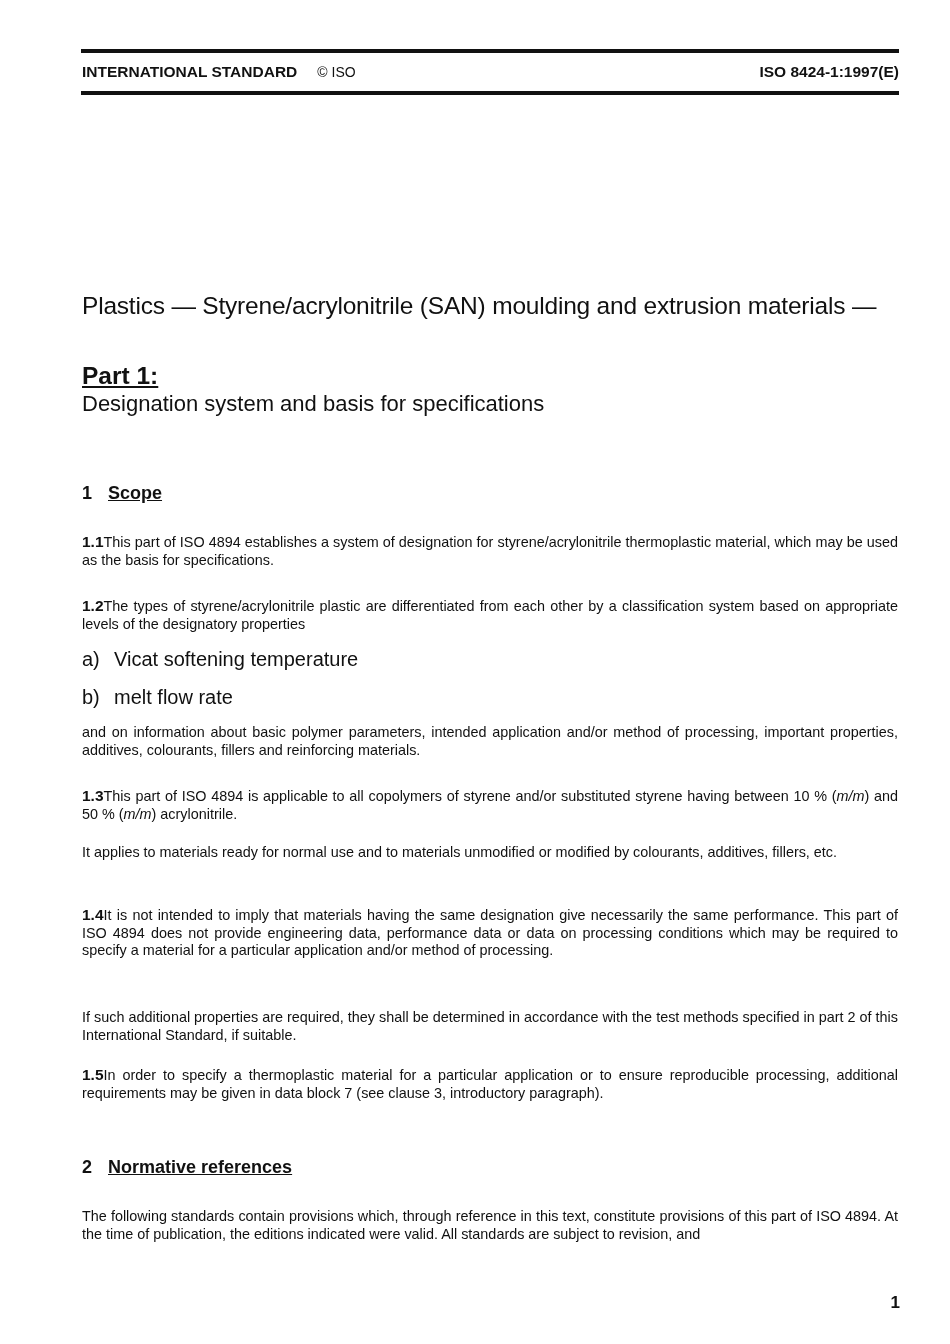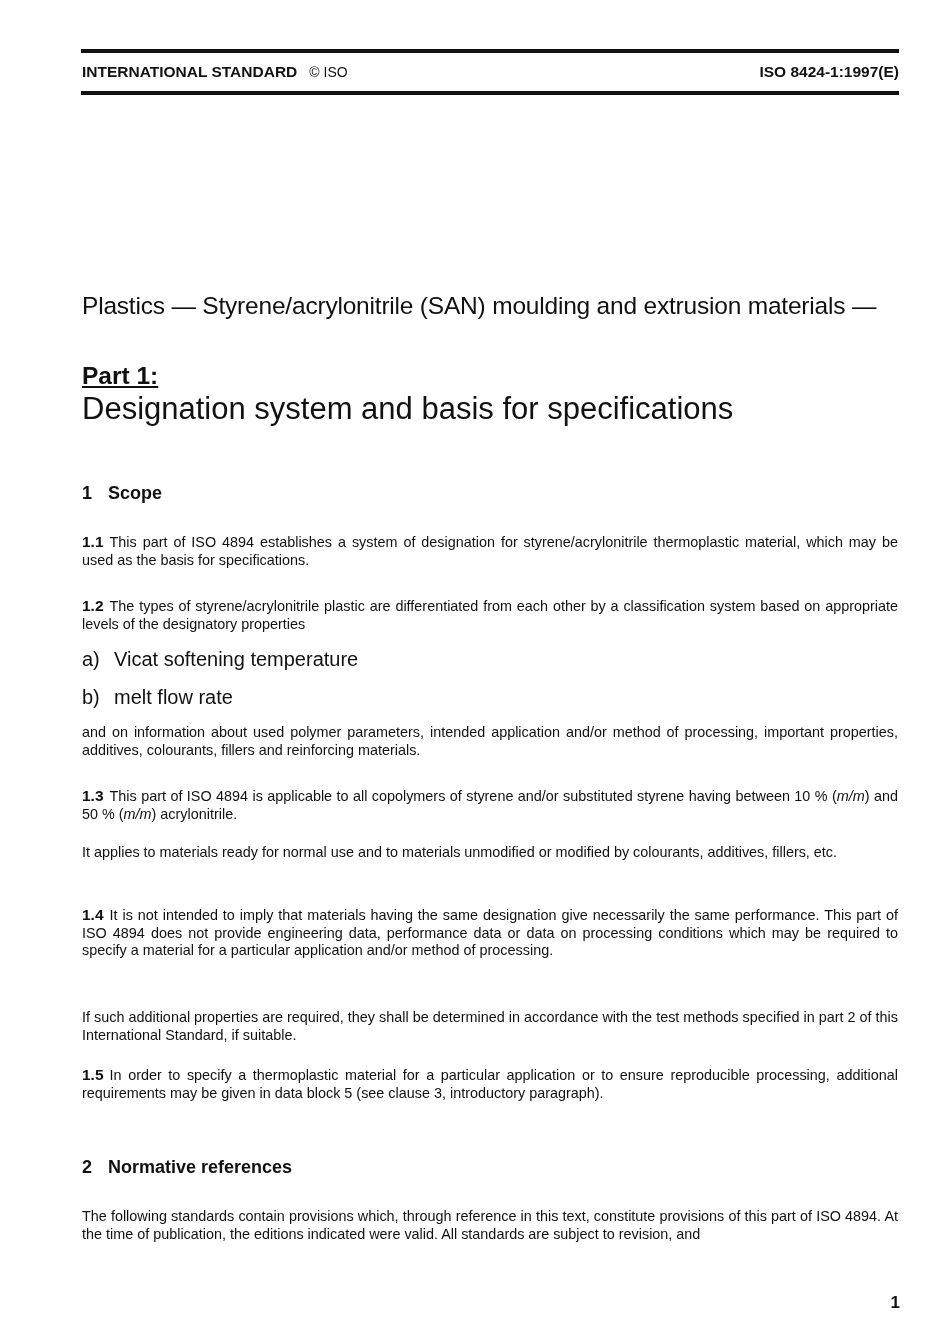--- a/index.html
+++ b/index.html
@@ -3,28 +3,28 @@
   <meta charset="utf-8">
   <style>
     html, body { margin: 0; padding: 0; background: #ffffff; }
     body { width: 950px; height: 1344px; position: relative; overflow: hidden;
       font-family: "Liberation Sans", "DejaVu Sans", sans-serif; color: #111; }
     .rule { position: absolute; left: 81px; width: 818px; height: 4px; background: #111; }
     .rule.top { top: 49px; }
     .rule.bottom { top: 91px; }
     .hdr { position: absolute; top: 62px; left: 82px; right: 51px; height: 20px;
       font-size: 15.5px; font-weight: bold; display: flex; justify-content: space-between; align-items: center; }
-    .hdr .copy { font-weight: normal; font-size: 14px; margin-left: 12px; }
+    .hdr .copy { font-weight: normal; font-size: 14px; margin-left: 20px; }
     .title { position: absolute; left: 82px; top: 292px; width: 800px; font-size: 24.5px; font-weight: normal; line-height: 27px; letter-spacing: -0.2px; }
     .part { position: absolute; left: 82px; top: 362px; font-size: 24.5px; font-weight: bold; text-decoration: underline; }
-    .subtitle { position: absolute; left: 82px; top: 391px; font-size: 31px; font-weight: normal; }
-    .h1 { position: absolute; left: 82px; font-size: 18px; font-weight: bold; }
+    .subtitle { position: absolute; left: 82px; top: 391px; font-size: 22px; font-weight: normal; }
+    .h1 { position: absolute; left: 82px; font-size: 18px; font-weight: bold; text-decoration: underline; }
     .h1 .num { display: inline-block; width: 26px; }
     .p { position: absolute; left: 82px; width: 816px; font-size: 14.4px; line-height: 17.5px; text-align: justify; }
-    .p b { font-size: 15.5px; margin-right: 6px; }
+    .p b { font-size: 15.5px; }
     .li { position: absolute; left: 82px; font-size: 20px; }
     .li .lbl { display: inline-block; width: 32px; }
     .pagenum { position: absolute; right: 50px; top: 1293px; font-size: 17px; font-weight: bold; }
   </style>
 </head>
 <body>
 
 <div class="rule top"></div>
 <div class="hdr">
   <span><span>INTERNATIONAL STANDARD</span><span class="copy">© ISO</span></span>
@@ -48,36 +48,36 @@
   <b>1.2</b><span>The types of styrene/acrylonitrile plastic are differentiated from each other by a classification system based on appropriate levels of the designatory properties</span>
 </div>
 
 <div class="li" style="top:648px">
   <span class="lbl">a)</span><span>Vicat softening temperature</span>
 </div>
 <div class="li" style="top:686px">
   <span class="lbl">b)</span><span>melt flow rate</span>
 </div>
 
-<div class="p" style="top:724px">and on information about used polymer parameters, intended application and/or method of processing, important properties, additives, colourants, fillers and reinforcing materials.</div>
+<div class="p" style="top:724px">and on information about basic polymer parameters, intended application and/or method of processing, important properties, additives, colourants, fillers and reinforcing materials.</div>
 
 <div class="p" style="top:787px">
   <b>1.3</b><span>This part of ISO 4894 is applicable to all copolymers of styrene and/or substituted styrene having between 10 % (</span><i>m/m</i><span>) and 50 % (</span><i>m/m</i><span>) acrylonitrile.</span>
 </div>
 
 <div class="p" style="top:844px">It applies to materials ready for normal use and to materials unmodified or modified by colourants, additives, fillers, etc.</div>
 
 <div class="p" style="top:906px">
   <b>1.4</b><span>It is not intended to imply that materials having the same designation give necessarily the same performance. This part of ISO 4894 does not provide engineering data, performance data or data on processing conditions which may be required to specify a material for a particular application and/or method of processing.</span>
 </div>
 
 <div class="p" style="top:1009px">If such additional properties are required, they shall be determined in accordance with the test methods specified in part 2 of this International Standard, if suitable.</div>
 
 <div class="p" style="top:1066px">
-  <b>1.5</b><span>In order to specify a thermoplastic material for a particular application or to ensure reproducible processing, additional requirements may be given in data block 5 (see clause 3, introductory paragraph).</span>
+  <b>1.5</b><span>In order to specify a thermoplastic material for a particular application or to ensure reproducible processing, additional requirements may be given in data block 7 (see clause 3, introductory paragraph).</span>
 </div>
 
 <div class="h1" style="top:1157px">
   <span class="num">2</span><span>Normative references</span>
 </div>
 
 <div class="p" style="top:1208px">The following standards contain provisions which, through reference in this text, constitute provisions of this part of ISO 4894. At the time of publication, the editions indicated were valid. All standards are subject to revision, and</div>
 
 <div class="pagenum">1</div>
 

